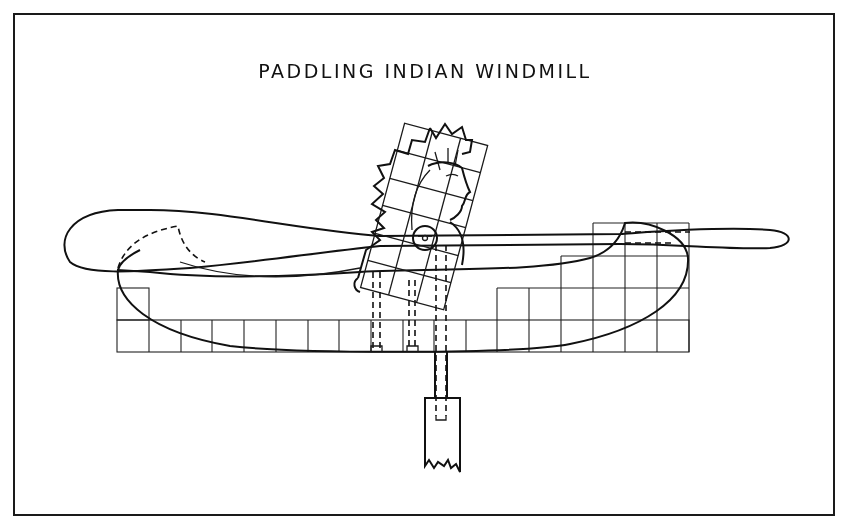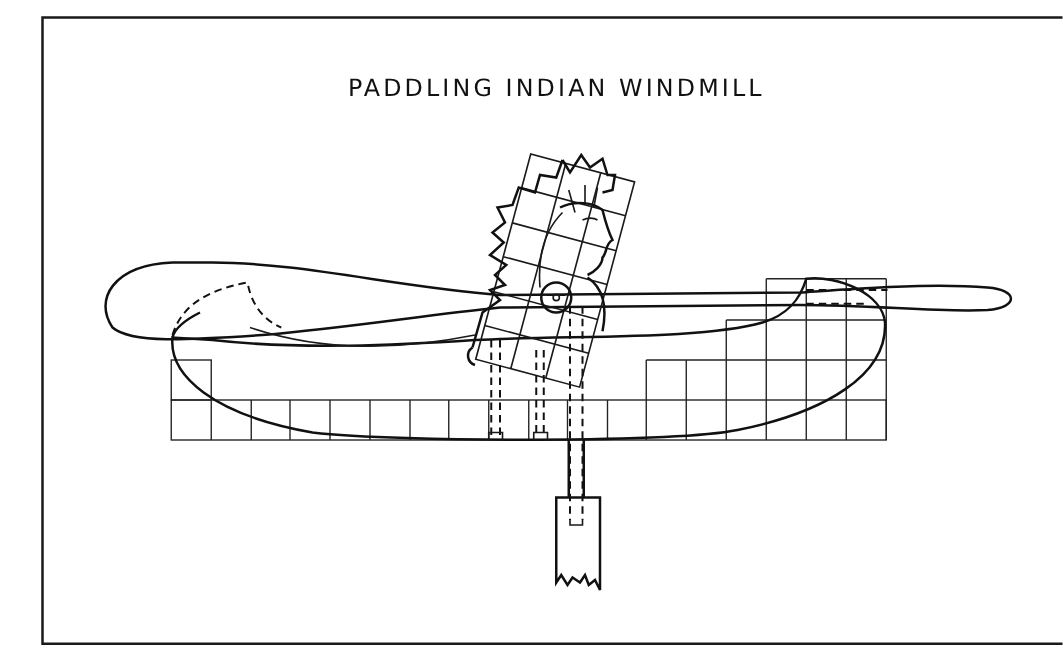--- a/index.html
+++ b/index.html
@@ -1,17 +1,17 @@
 <!DOCTYPE html>
 <html><head>
 <meta charset="utf-8">
 <style>
   html, body { margin: 0; padding: 0; background: #ffffff; }
   body { width: 850px; height: 532px; position: relative; overflow: hidden; }
-  #canvas { position: absolute; left: 0; top: 0; width: 701px; height: 532px; margin-left: 20px; }
+  #canvas { position: absolute; left: 0; top: 0; width: 701px; height: 532px; }
   .frame { position: absolute; left: 13px; top: 13px; width: 822px; height: 503px;
            border: 2px solid #1a1a1a; box-sizing: border-box; }
   .title { position: absolute; left: 0; top: 60px; width: 850px; text-align: center;
            font-family: "DejaVu Sans", sans-serif; font-size: 19px; letter-spacing: 2.5px;
            color: #111; font-weight: normal; }
   svg { position: absolute; left: 0; top: 0; }
   .ln { stroke: #1a1a1a; fill: none; stroke-width: 1.3; }
   .thick { stroke: #111; fill: none; stroke-width: 2; }
   .dash { stroke: #111; fill: none; stroke-width: 1.6; stroke-dasharray: 6 4; }
   .grid { stroke: #222; fill: none; stroke-width: 1.1; }

